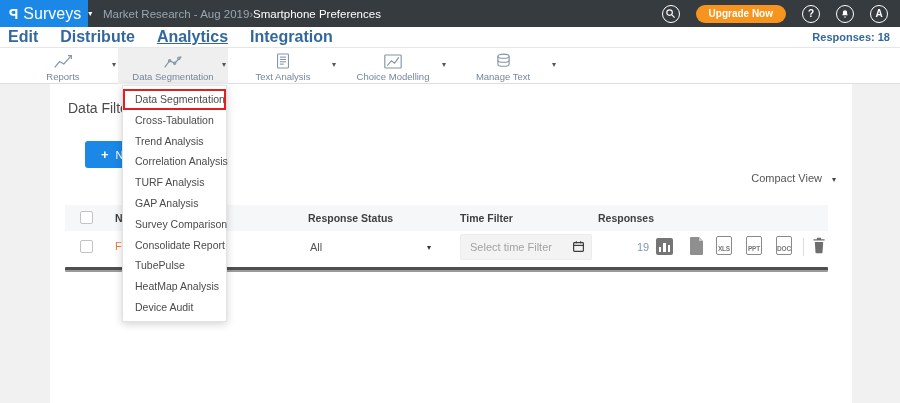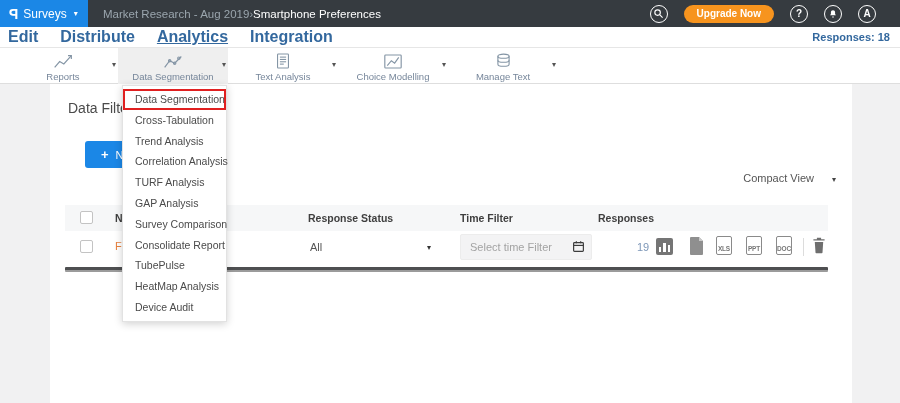--- a/index.html
+++ b/index.html
@@ -4,27 +4,27 @@
 <style>
   * { margin:0; padding:0; box-sizing:border-box; }
   html,body { width:900px; height:403px; overflow:hidden; }
   body { font-family:"Liberation Sans", sans-serif; background:#f1f1f2; position:relative; }
   .app { position:absolute; inset:0; width:900px; height:403px; }
 
   
   .topbar { position:absolute; left:0; top:0; width:900px; height:27px; background:#363b40; display:flex; align-items:center; }
   .logo-block { width:88px; height:27px; background:#1b87e6; display:flex; align-items:center; padding:0 8px 0 9px; gap:5px; cursor:pointer; }
   .logo-glyph { color:#fff; font-weight:bold; font-size:14px; transform:scaleX(-1); display:inline-block; }
-  .product-label { color:#fff; font-size:12px; }
+  .product-label { color:#fff; font-size:16px; }
   .caret-w { color:#fff; font-size:8px; margin-left:2px; }
   .breadcrumb { display:flex; align-items:center; gap:0; margin-left:15px; font-size:11.5px; }
   .bc-parent { color:#9aa5ad; }
   .bc-sep { color:#9aa5ad; font-size:11px; }
   .bc-current { color:#ffffff; }
-  .topbar-right { margin-left:auto; display:flex; align-items:center; gap:16px; padding-right:24px; }
+  .topbar-right { margin-left:auto; display:flex; align-items:center; gap:16px; padding-right:12px; }
   .circle-btn { width:18px; height:18px; border:1.4px solid #fff; border-radius:50%; color:#fff; font-size:10px; font-weight:bold; display:flex; align-items:center; justify-content:center; cursor:pointer; }
   .upgrade-btn { height:18px; border-radius:9px; background:#f7941e; color:#fff; font-size:10px; font-weight:bold; border:none; padding:0 13px; display:flex; align-items:center; cursor:pointer; }
 
   
   .survey-nav { position:absolute; left:0; top:27px; width:900px; height:21px; background:#fff; border-bottom:1px solid #e6e6e6; display:flex; align-items:center; padding:0 8px; }
   .nav-item { font-size:16px; color:#33689e; font-weight:600; margin-right:22px; text-decoration:none; cursor:pointer; }
   .nav-item.active { text-decoration:underline; }
   .responses-summary { margin-left:auto; font-size:11px; color:#33689e; font-weight:600; padding-right:2px; }
 
   
@@ -35,21 +35,21 @@
   .tool-icon svg { stroke:#8495a5; fill:none; stroke-width:1.4; }
   .tool-label { font-size:9.5px; color:#76869a; margin-top:2px; white-space:nowrap; }
   .tool-caret { position:absolute; right:2px; top:12px; font-size:8px; color:#555; }
 
   
   .content-bg { position:absolute; left:0; top:84px; width:900px; height:319px; background:#f1f1f2; }
   .card { position:absolute; left:50px; top:84px; width:802px; height:319px; background:#fff; }
   .page-title { position:absolute; left:18px; top:16px; font-size:14px; color:#4b4b4b; }
   .new-filter-btn { position:absolute; left:35px; top:57px; height:27px; background:#1b87e6; color:#fff; border:none; border-radius:3px; font-size:11px; padding:0 16px; display:flex; align-items:center; gap:7px; cursor:pointer; font-family:"Liberation Sans",sans-serif; }
   .plus-glyph { font-size:13px; font-weight:bold; }
-  .compact-view { position:absolute; right:16px; top:88px; font-size:11px; color:#555; display:flex; align-items:flex-end; gap:18px; cursor:pointer; }
+  .compact-view { position:absolute; right:16px; top:88px; font-size:11px; color:#555; display:flex; align-items:flex-end; gap:10px; cursor:pointer; }
   .caret-d { font-size:8px; color:#444; }
 
   
   .ftable { position:absolute; left:15px; top:121px; width:763px; }
   .thead { position:relative; height:26px; background:#f6f7f8; }
   .trow { position:relative; height:32px; background:#fff; }
   .th { position:absolute; top:7px; font-size:10.5px; font-weight:bold; color:#3f3f3f; white-space:nowrap; }
   .cell { position:absolute; font-size:11px; color:#555; white-space:nowrap; }
   .cbx { position:absolute; left:15px; width:13px; height:13px; appearance:none; border:1px solid #c3c3c3; border-radius:2px; background:#fff; cursor:pointer; }
   .thead .cbx { top:6px; }

